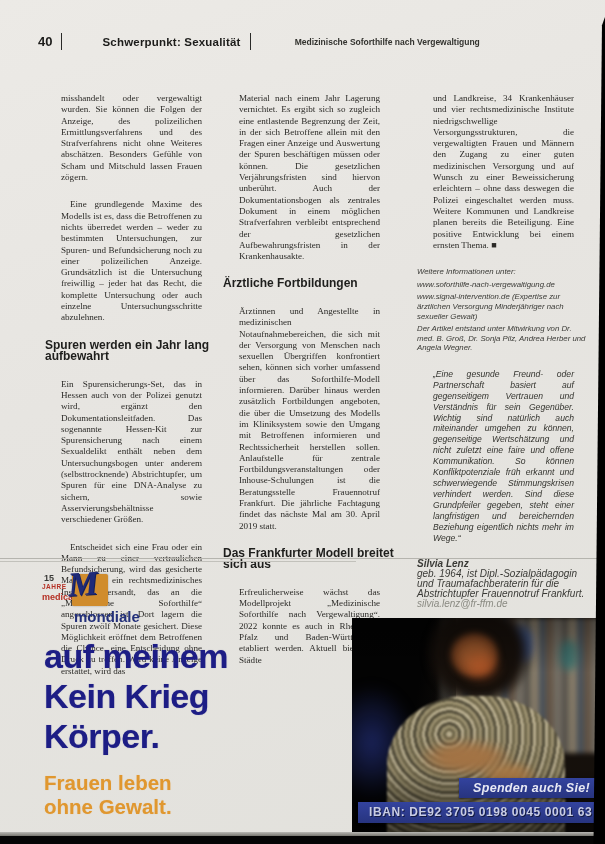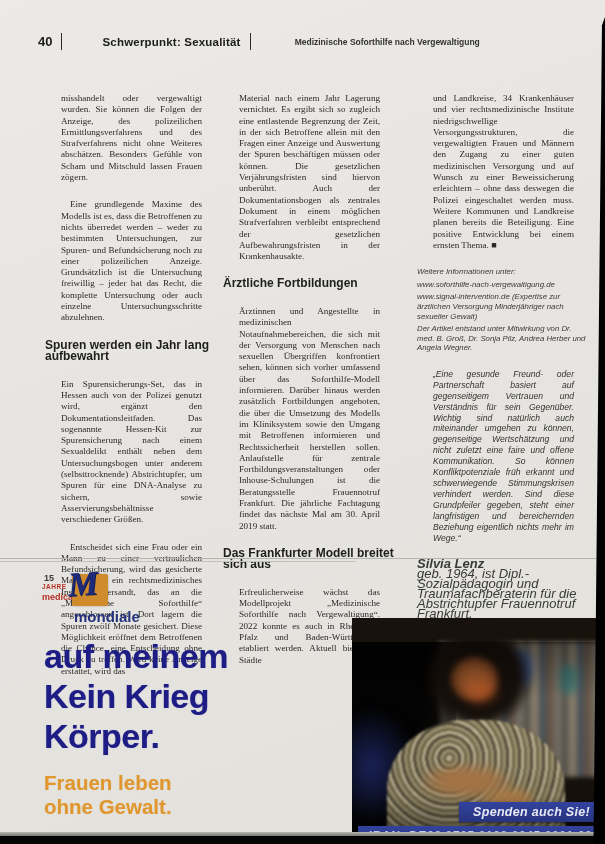--- a/index.html
+++ b/index.html
@@ -32,21 +32,21 @@
        line-height:11.5px;margin:7px 0 3px;text-align:left;color:#1e1e1c;}
   .infoblock{margin-top:9px;font-family:"Liberation Sans",sans-serif;font-style:italic;
        font-size:7.8px;line-height:9.6px;color:#3a3a36;text-align:left;}
   .infoblock div{margin-bottom:3px;}
   .boxhead{margin-top:14px;font-family:"Liberation Serif",serif;font-style:italic;
        font-weight:bold;font-size:13px;line-height:16px;color:#22221f;text-align:left;
        border-bottom:1px solid #8a8984;padding-bottom:5px;}
   .boxpara{margin-top:6px;font-family:"Liberation Sans",sans-serif;font-style:italic;
        font-size:8.6px;line-height:10.9px;color:#34342f;text-align:justify;}
   .author{margin-top:0;font-family:"Liberation Sans",sans-serif;font-style:italic;
-       font-size:13px;line-height:10px;color:#3a3a36;text-align:left;}
+       font-size:10px;line-height:10px;color:#3a3a36;text-align:left;}
   .author .nm{font-weight:bold;}
   .author .em{color:#8a8a82;}
 
   
   .rule1{position:absolute;left:0;top:558px;width:597px;height:1px;background:#b5b4ae;}
   .rule2{position:absolute;left:0;top:561px;width:356px;height:1px;background:#c2c1bb;}
 
   
   .logo{position:absolute;left:42px;top:573px;width:110px;height:50px;
         font-family:"Liberation Sans",sans-serif;}
@@ -64,21 +64,21 @@
   .ad-head{position:absolute;left:44px;top:636px;font-family:"Liberation Sans",sans-serif;
         font-weight:bold;font-size:34px;line-height:40px;color:#1d1d85;letter-spacing:-.5px;
         text-shadow:0 0 1px #1d1d8566;}
   .ad-sub{position:absolute;left:44px;top:771px;font-family:"Liberation Sans",sans-serif;
         font-weight:bold;font-size:20.5px;line-height:23.5px;color:#e0972f;
         text-shadow:0 0 1px #e0972f55;}
 
   
   .photo{position:absolute;left:352px;top:618px;width:248px;height:218px;overflow:hidden;
         background:#18120d;}
-  .photo>div{position:absolute;margin-top:24px;}
+  .photo>div{position:absolute;}
   .ph-crowd{left:35%;top:0;width:65%;height:62%;opacity:.85;filter:blur(2.5px);
         background:
           repeating-linear-gradient(90deg,#8d867a 0 9px,#6b675f 9px 15px,#a39781 15px 24px,#5c6671 24px 31px,#7c6a58 31px 38px);}
   .ph-spot1{left:62%;top:4%;width:26px;height:34px;background:#3f62b0;border-radius:40%;filter:blur(4px);opacity:.8;}
   .ph-spot2{left:84%;top:10%;width:18px;height:30px;background:#2f7d7d;border-radius:40%;filter:blur(4px);opacity:.7;}
   .ph-spot3{left:48%;top:16%;width:16px;height:26px;background:#9c3c2c;border-radius:40%;filter:blur(4px);opacity:.7;}
   .ph-dark-left{left:0;top:0;width:42%;height:100%;
         background:linear-gradient(100deg,#030303 55%,#1b150f00 100%);}
   .ph-blue{left:-4%;top:30%;width:30%;height:55%;filter:blur(6px);
         background:radial-gradient(ellipse at 40% 50%,#2b3a96aa 0%,#2b3a9600 70%);}

